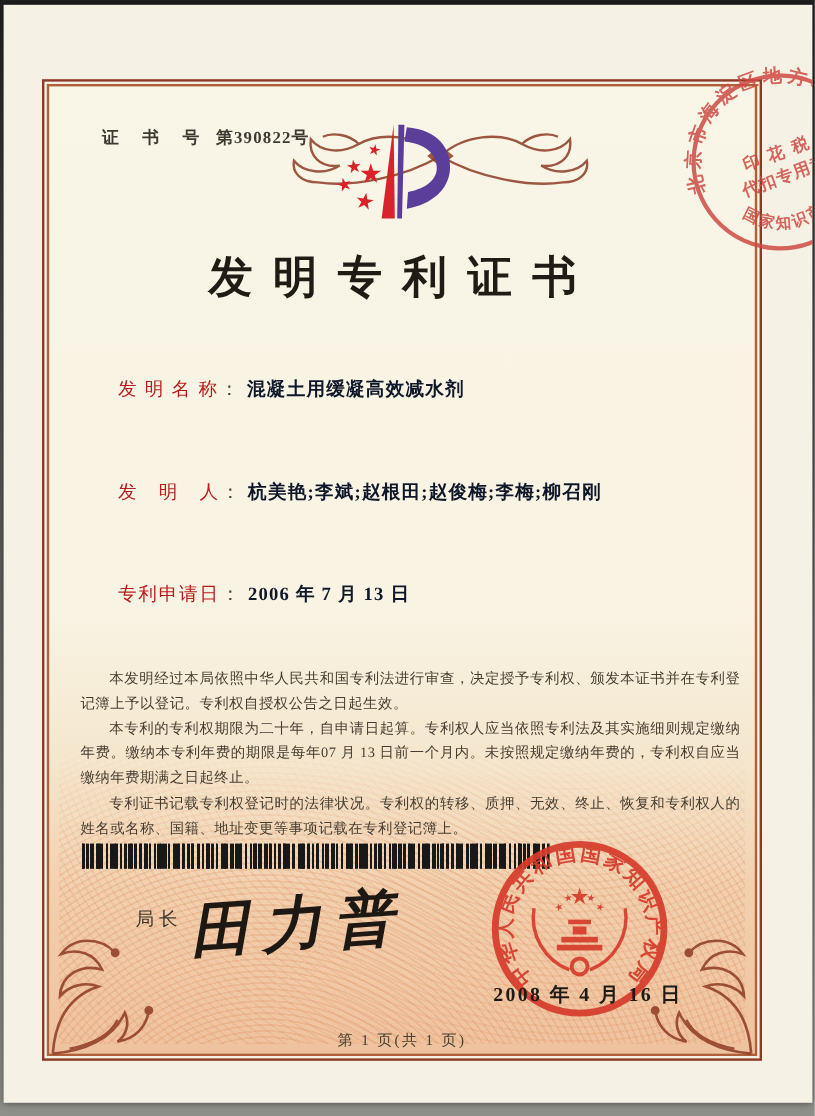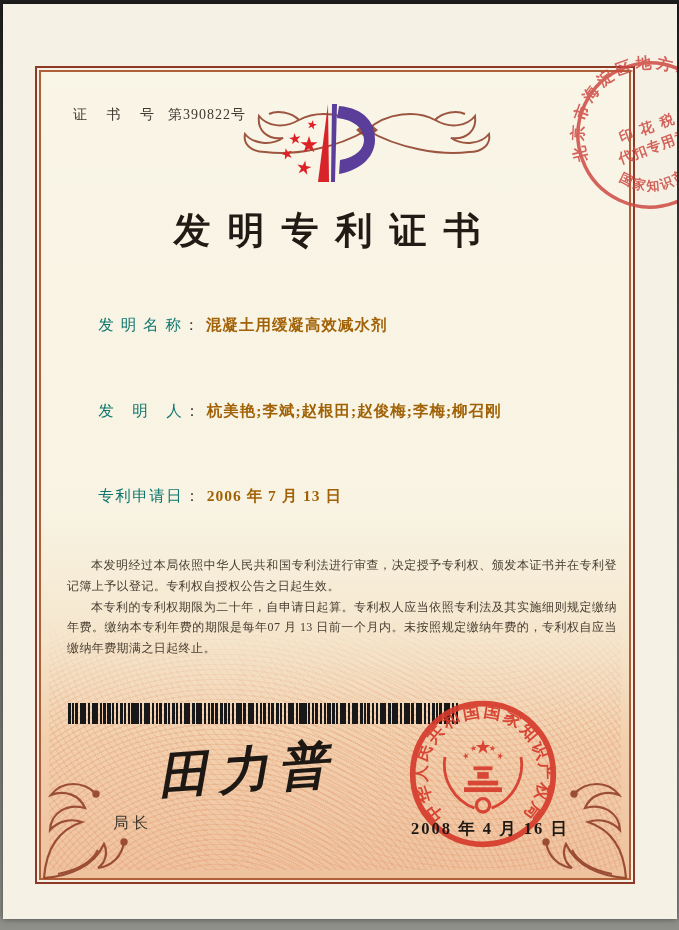--- a/index.html
+++ b/index.html
@@ -28,55 +28,55 @@
       repeating-radial-gradient(circle at 75% -50%, rgba(219,126,78,.14) 0 1.5px, rgba(0,0,0,0) 1.5px 6px);
     -webkit-mask-image:linear-gradient(180deg,transparent 0,#000 45%);
     mask-image:linear-gradient(180deg,transparent 0,#000 45%);
   }
   .ornament-top { position:absolute; left:152px; top:34px; }
   .flourish { position:absolute; bottom:2px; }
   .flourish.left  { left:3px; }
   .flourish.right { right:3px; transform:scaleX(-1); }
 
   
-  .cert-no { position:absolute; left:70px; top:102px; font-size:14px; color:#3f3830; }
+  .cert-no { position:absolute; left:82px; top:102px; font-size:14px; color:#3f3830;font-weight:bold; }
   .cert-no .lbl { letter-spacing:8px; }
   .cert-no .val { margin-left:6px; letter-spacing:1px; }
   .logo { position:absolute; left:268px; top:92px; }
   .tax-stamp { position:absolute; left:562px; top:46px; transform:rotate(-20deg); opacity:.85; }
   .title {
     position:absolute; left:32px; top:202px; width:584px; text-align:center;
     font-size:37px; font-weight:bold; color:#201b15;
     letter-spacing:17px; text-indent:17px;
   }
 
   
   .fields { position:absolute; left:72px; top:292px; }
   .field-row { font-size:15.5px; line-height:19px; margin-bottom:28.5px; color:#433c31; white-space:pre; }
-  .field-label { letter-spacing:1.5px; color:#0f766e; }
+  .field-label { letter-spacing:1.5px; color:#b91c1c; }
   .field-colon { margin-left:1px; }
-  .field-value { margin-left:7px; letter-spacing:1px; color:#a16207; font-weight:bold; }
+  .field-value { margin-left:7px; letter-spacing:1px; color:#0f172a; font-weight:bold; }
 
   
   .body-text {
     position:absolute; left:64px; top:551px; width:550px;
     font-size:12px; line-height:20.8px; color:#463d30;
     text-align:justify; letter-spacing:.4px;
   }
   .body-text p { text-indent:2em; }
 
   
   .barcode {
     position:absolute; left:65px; top:699px; width:390px; height:21px;
     background:
       repeating-linear-gradient(90deg,#181818 0 2px,transparent 2px 4px),
       repeating-linear-gradient(90deg,#181818 0 1px,transparent 1px 7px),
       repeating-linear-gradient(90deg,#181818 0 3px,transparent 3px 13px);
   }
-  .director-label { position:absolute; left:110px; top:809px; font-size:15.5px; letter-spacing:4px; color:#3c362c; }
+  .director-label { position:absolute; left:110px; top:752px; font-size:15.5px; letter-spacing:4px; color:#3c362c; }
   .signature {
     position:absolute; left:155px; top:733px;
     font-size:50px; font-weight:bold; font-style:italic; letter-spacing:10px;
     color:#1d1813; transform:rotate(-4deg);
   }
   .official-seal { position:absolute; left:404px; top:694px; opacity:.92; }
   .issue-date { position:absolute; left:408px; top:814px; font-size:16.5px; letter-spacing:2px; color:#1e1913; font-weight:bold; }
   .page-footer { position:absolute; left:32px; top:855px; width:600px; text-align:center; font-size:12.5px; letter-spacing:2px; color:#47402f; }
 </style>
 </head>
@@ -166,20 +166,21 @@
       <span class="field-label">发　明　人</span><span class="field-colon">：</span><span class="field-value">杭美艳;李斌;赵根田;赵俊梅;李梅;柳召刚</span>
     </div>
     <div class="field-row">
       <span class="field-label">专利申请日</span><span class="field-colon">：</span><span class="field-value">2006 年 7 月 13 日</span>
     </div>
   </div>
 
   <div class="body-text">
     <p>本发明经过本局依照中华人民共和国专利法进行审查，决定授予专利权、颁发本证书并在专利登记簿上予以登记。专利权自授权公告之日起生效。</p>
     <p>本专利的专利权期限为二十年，自申请日起算。专利权人应当依照专利法及其实施细则规定缴纳年费。缴纳本专利年费的期限是每年07 月 13 日前一个月内。未按照规定缴纳年费的，专利权自应当缴纳年费期满之日起终止。</p>
+    <p>专利证书记载专利权登记时的法律状况。专利权的转移、质押、无效、终止、恢复和专利权人的姓名或名称、国籍、地址变更等事项记载在专利登记簿上。</p>
   </div>
 
   <div class="barcode"></div>
 
   <div class="director-label">局长</div>
   <div class="signature">田力普</div>
 
   <svg class="official-seal" width="152" height="152" viewBox="0 0 160 160">
     <circle cx="80" cy="80" r="74" fill="none" stroke="#d63b2c" stroke-width="6"></circle>
     <defs>
@@ -199,14 +200,15 @@
       <rect x="64" y="87" width="32" height="5"></rect>
       <rect x="60" y="94" width="40" height="5"></rect>
       <circle cx="80" cy="113" r="7" fill="none" stroke="#d63b2c" stroke-width="3.5"></circle>
       <path d="M40,62 C36,86 50,108 71,116" fill="none" stroke="#d63b2c" stroke-width="3"></path>
       <path d="M120,62 C124,86 110,108 89,116" fill="none" stroke="#d63b2c" stroke-width="3"></path>
     </g>
   </svg>
 
   <div class="issue-date">2008 年 4 月 16 日</div>
 
+  <div class="page-footer">第 1 页(共 1 页)</div>
 
 </div>
 
 </body></html>

